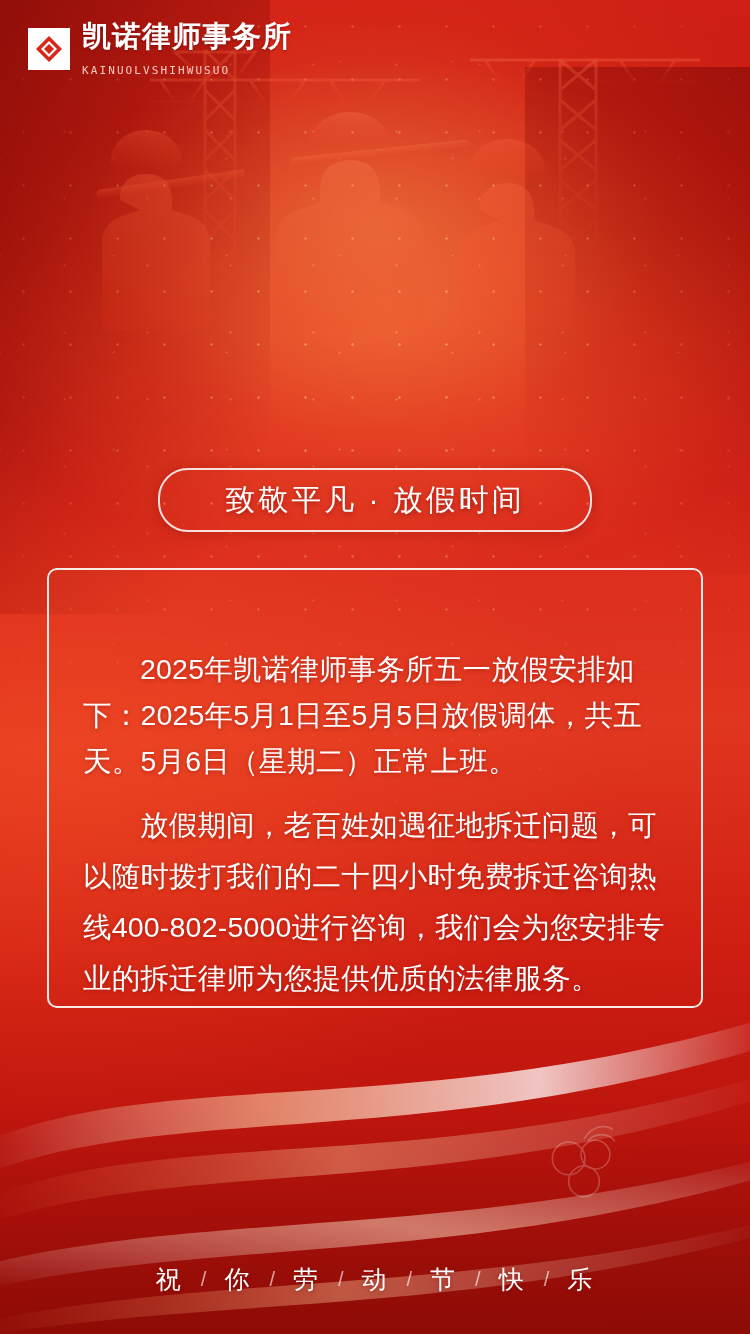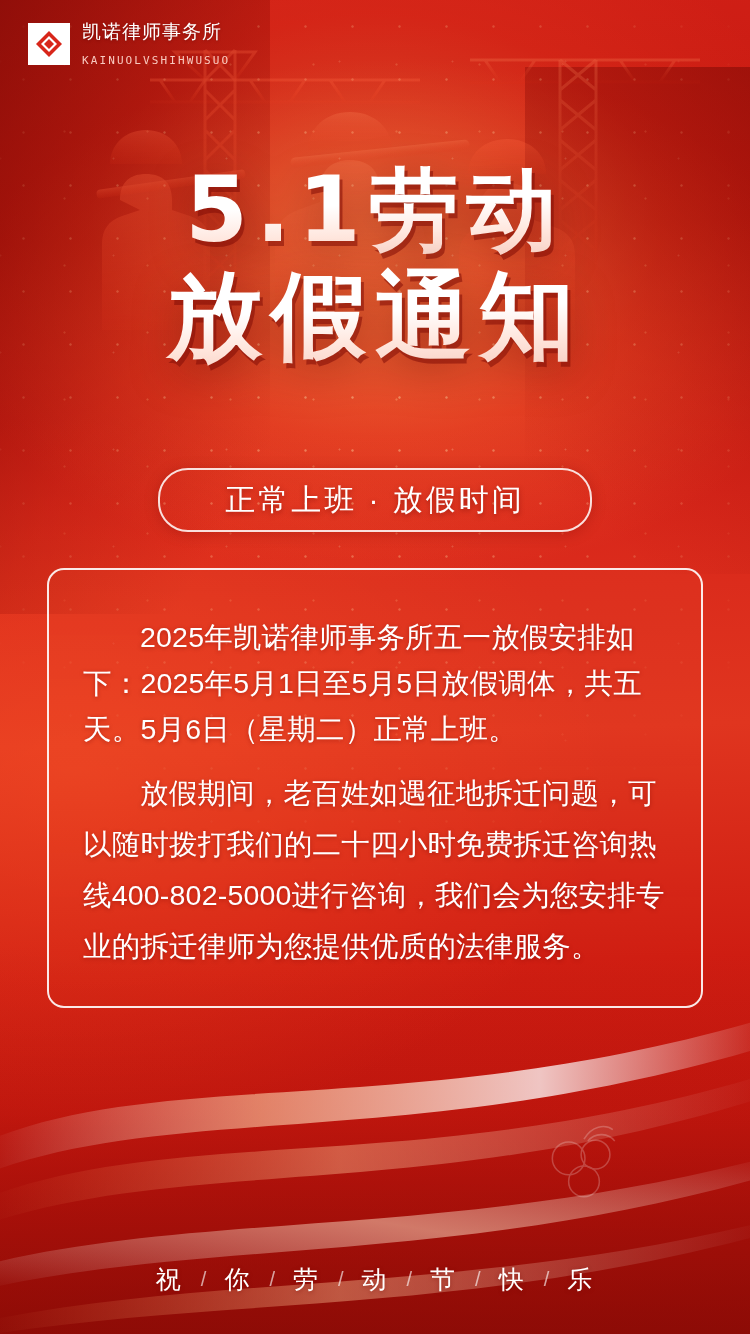--- a/index.html
+++ b/index.html
@@ -113,22 +113,22 @@
     justify-content: center;
     flex: none;
   }
   .logo-text-wrap {
     display: flex;
     flex-direction: column;
     line-height: 1;
   }
   .logo-cn {
     color: #ffffff;
-    font-size: 19px;
-    font-weight: normal;
+    font-size: 29px;
+    font-weight: bold;
     letter-spacing: 1px;
     text-shadow: 0 1px 3px rgba(90,0,0,0.45);
   }
   .logo-en {
     color: #ffd9cf;
     font-size: 11px;
     letter-spacing: 2.1px;
     margin-top: 14px;
     font-family: "DejaVu Sans Mono", monospace;
     opacity: 0.92;
@@ -188,23 +188,23 @@
 
   
   .card {
     position: absolute;
     left: 50%;
     transform: translateX(-50%);
     top: 568px;
     width: 656px;
     height: 440px;
     border: 2px solid rgba(255,255,255,0.9);
-    border-radius: 17px;
+    border-radius: 10px;
     box-sizing: border-box;
-    padding: 44px 34px 0 34px;
+    padding: 76px 34px 0 34px;
     z-index: 5;
     background: linear-gradient(180deg, rgba(255,120,70,0.06), rgba(255,80,40,0.02));
   }
   .para {
     color: #ffffff;
     font-size: 28.5px;
     line-height: 1.62;
     letter-spacing: 0.2px;
     text-indent: 2em;
     margin: 0;
@@ -335,27 +335,23 @@
         <polygon points="15,7 23,15 15,23 7,15" fill="#ffffff"></polygon>
         <polygon points="15,10 20,15 15,20 10,15" fill="#d8261a"></polygon>
       </svg>
     </div>
     <div class="logo-text-wrap">
       <span class="logo-cn">凯诺律师事务所</span>
       <span class="logo-en">KAINUOLVSHIHWUSUO</span>
     </div>
   </div>
 
-  <div class="headline">
-    <div class="headline-line l1">5.1劳动</div>
-    <div class="headline-line l2">放假通知</div>
-  </div>
 
   <div class="pill">
-    <span class="pill-text">正常上班 · 放假时间</span>
+    <span class="pill-text">致敬平凡 · 放假时间</span>
   </div>
 
   <div class="card">
     <p class="para">2025年凯诺律师事务所五一放假安排如下：2025年5月1日至5月5日放假调体，共五天。5月6日（星期二）正常上班。</p>
     <p class="para">放假期间，老百姓如遇征地拆迁问题，可以随时拨打我们的二十四小时免费拆迁咨询热线400-802-5000进行咨询，我们会为您安排专业的拆迁律师为您提供优质的法律服务。</p>
   </div>
 
   <svg class="ribbons" viewBox="0 0 750 330" preserveAspectRatio="none">
     <defs>
       <linearGradient id="rib1" x1="0" y1="0" x2="1" y2="0">

